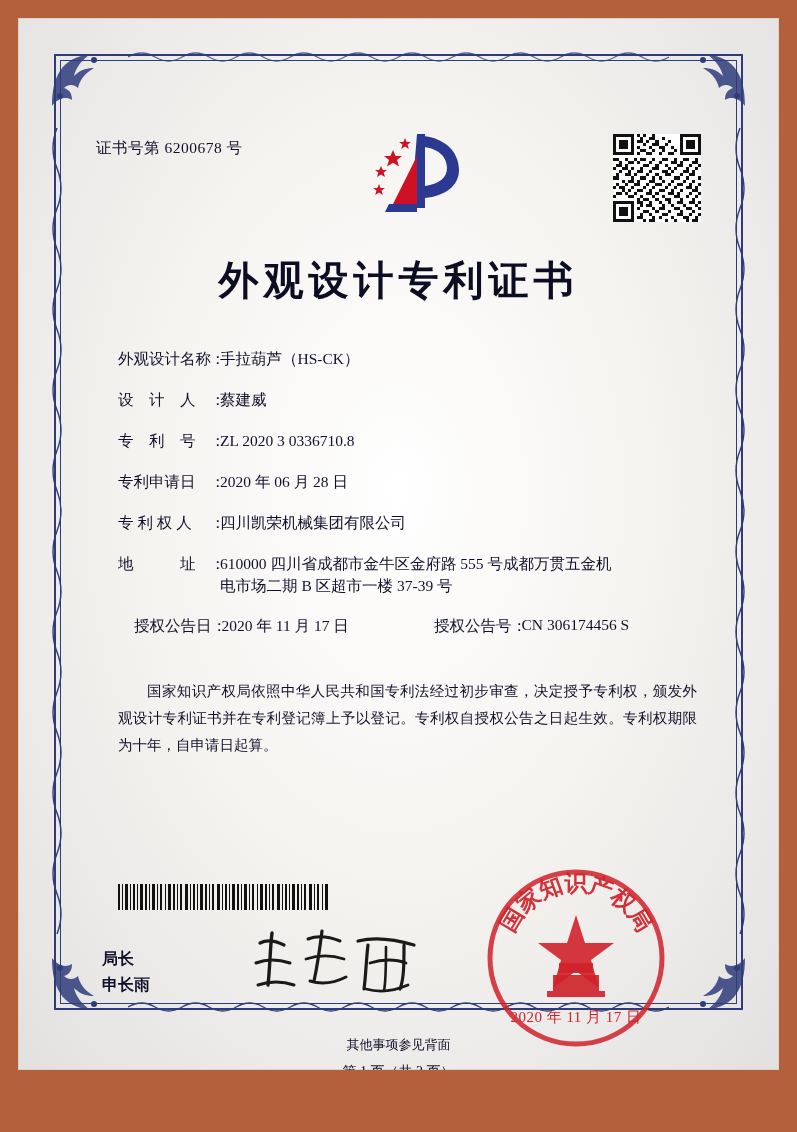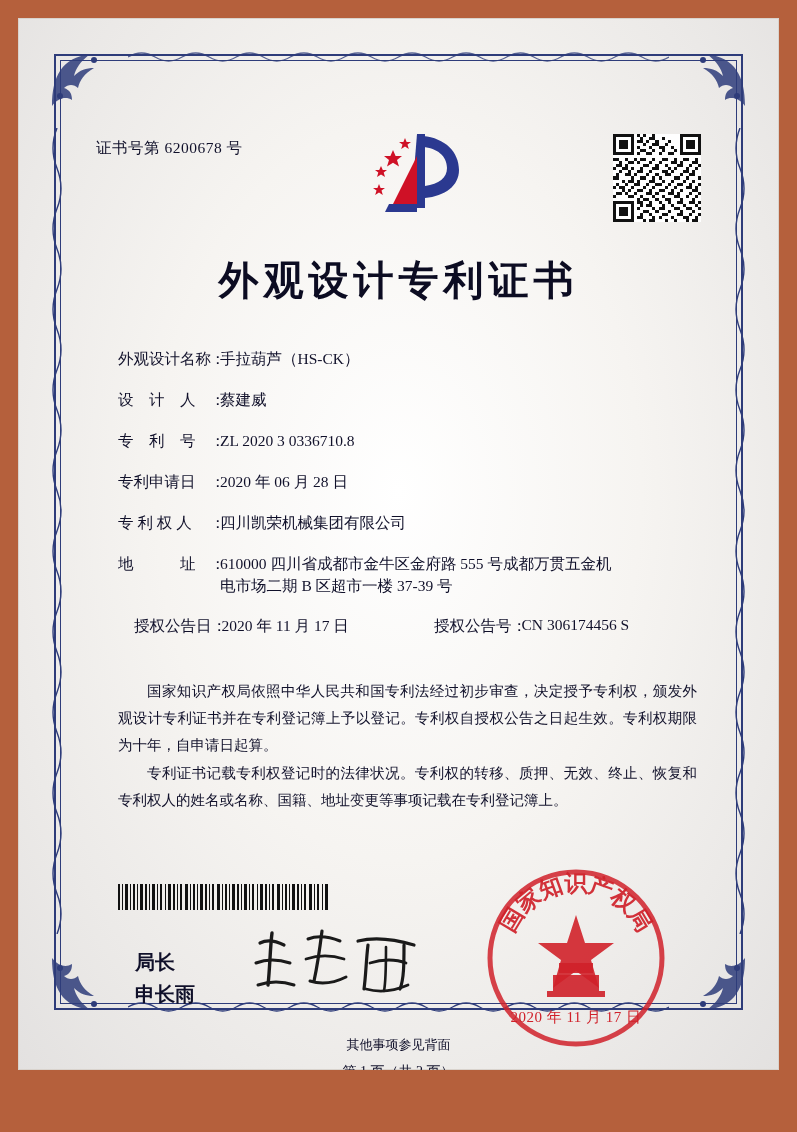--- a/index.html
+++ b/index.html
@@ -154,23 +154,23 @@
   .barcode {
     position: absolute;
     left: 100px;
     top: 866px;
     width: 210px;
     height: 26px;
   }
 
   .sign-label {
     position: absolute;
-    left: 117px;
+    left: 84px;
     top: 928px;
-    font-size: 20px;
+    font-size: 16px;
     line-height: 1.6;
     color: #10102a;
     font-weight: bold;
   }
   .signature {
     position: absolute;
     left: 230px;
     top: 905px;
     width: 190px;
     height: 76px;
@@ -542,21 +542,20 @@
       <span class="right">
         <span class="lbl">授权公告号</span>
         <span class="f-colon">：</span>
         <span>CN 306174456 S</span>
       </span>
     </div>
   </div>
 
   <div class="paragraphs">
     <p>国家知识产权局依照中华人民共和国专利法经过初步审查，决定授予专利权，颁发外观设计专利证书并在专利登记簿上予以登记。专利权自授权公告之日起生效。专利权期限为十年，自申请日起算。</p>
-    <p>专利证书记载专利权登记时的法律状况。专利权的转移、质押、无效、终止、恢复和专利权人的姓名或名称、国籍、地址变更等事项记载在专利登记簿上。</p>
   </div>
 
   <div class="barcode">
     <svg viewBox="0 0 210 26" width="210" height="26" shape-rendering="crispEdges">
       <rect width="210" height="26" fill="#ffffff" opacity="0"></rect>
       <g fill="#111">
         <rect x="0" y="0" width="2" height="26"></rect>
           <rect x="4" y="0" width="1" height="26"></rect>
         <rect x="7" y="0" width="3" height="26"></rect>
           <rect x="12" y="0" width="1" height="26"></rect>

